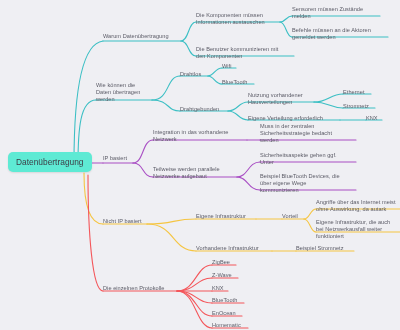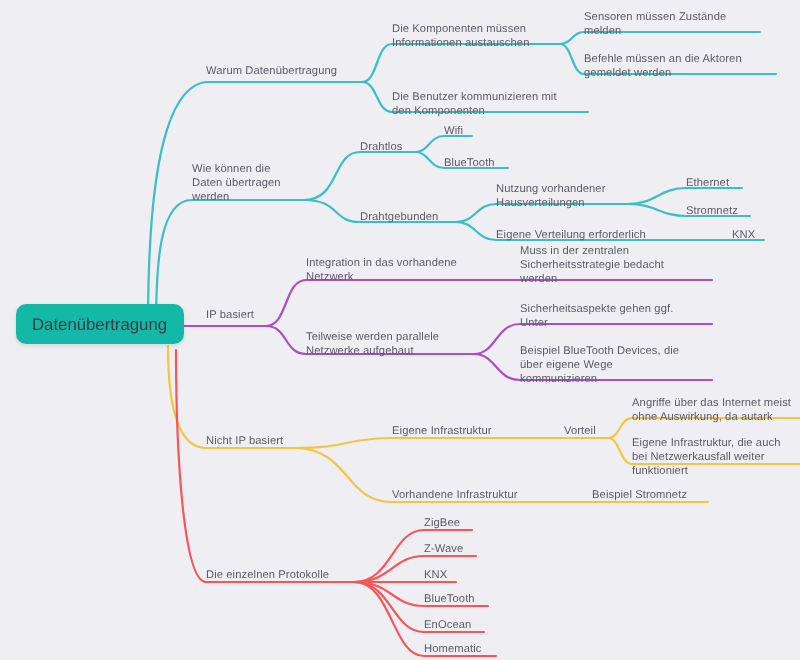--- a/index.html
+++ b/index.html
@@ -25,21 +25,21 @@
   }
   .node {
     position: absolute;
     color: #5b5b66;
     line-height: 1.22;
     white-space: pre-line;
     letter-spacing: 0.05px;
   }
   .root {
     position: absolute;
-    background: #14b8a6;
+    background: #5eead4;
     border-radius: 5px;
     color: #3d3d46;
     font-size: 8.4px;
     padding: 5px 8px;
     box-shadow: 0 1px 2px rgba(0,0,0,0.10);
     white-space: nowrap;
   }
   .lvl1 { font-size: 5.6px; }
   .lvl2 { font-size: 5.6px; }
   .lvl3 { font-size: 5.6px; }

